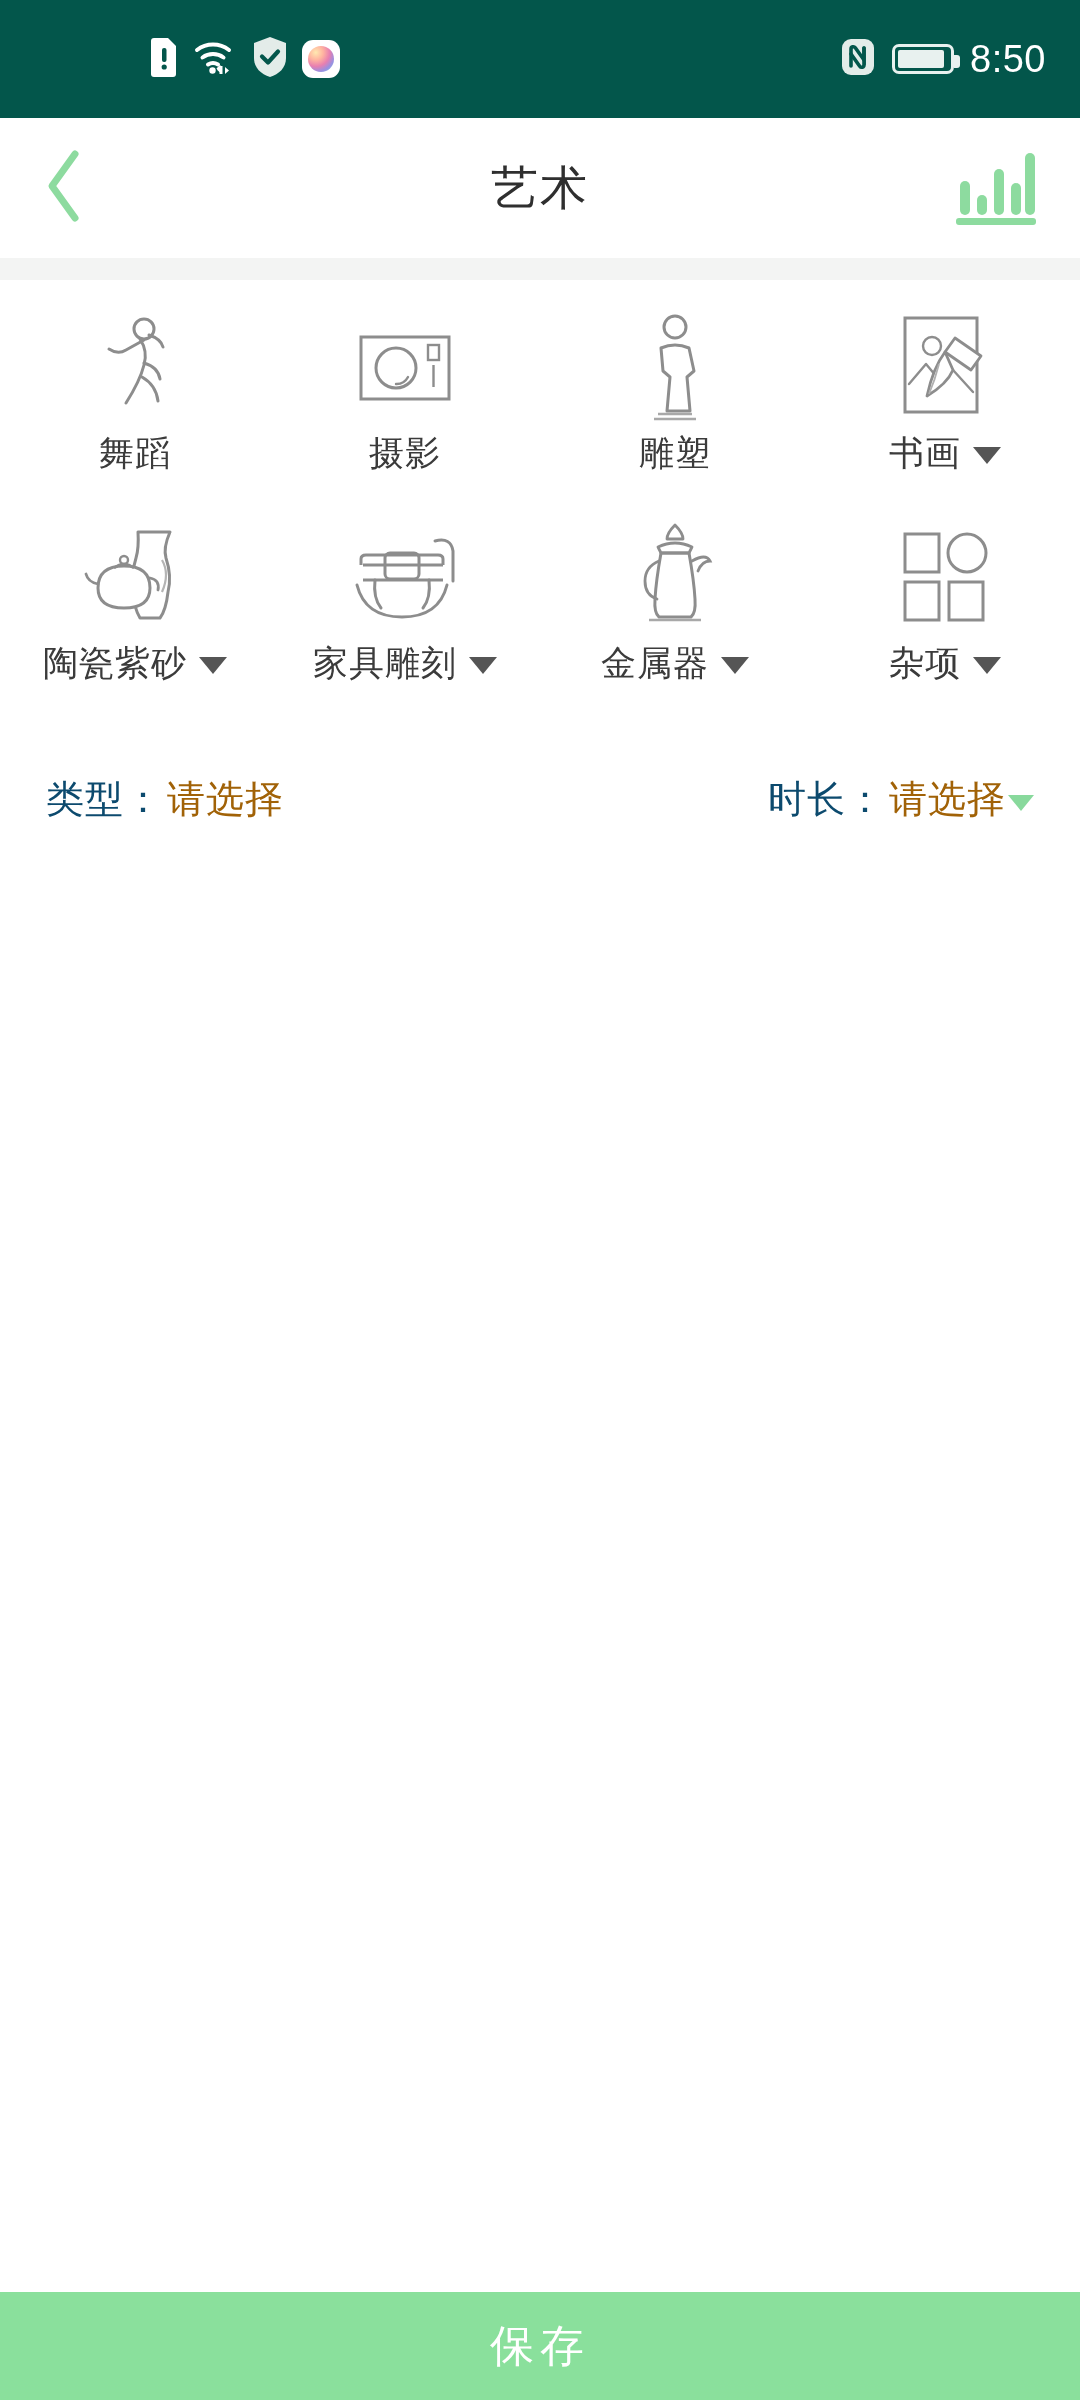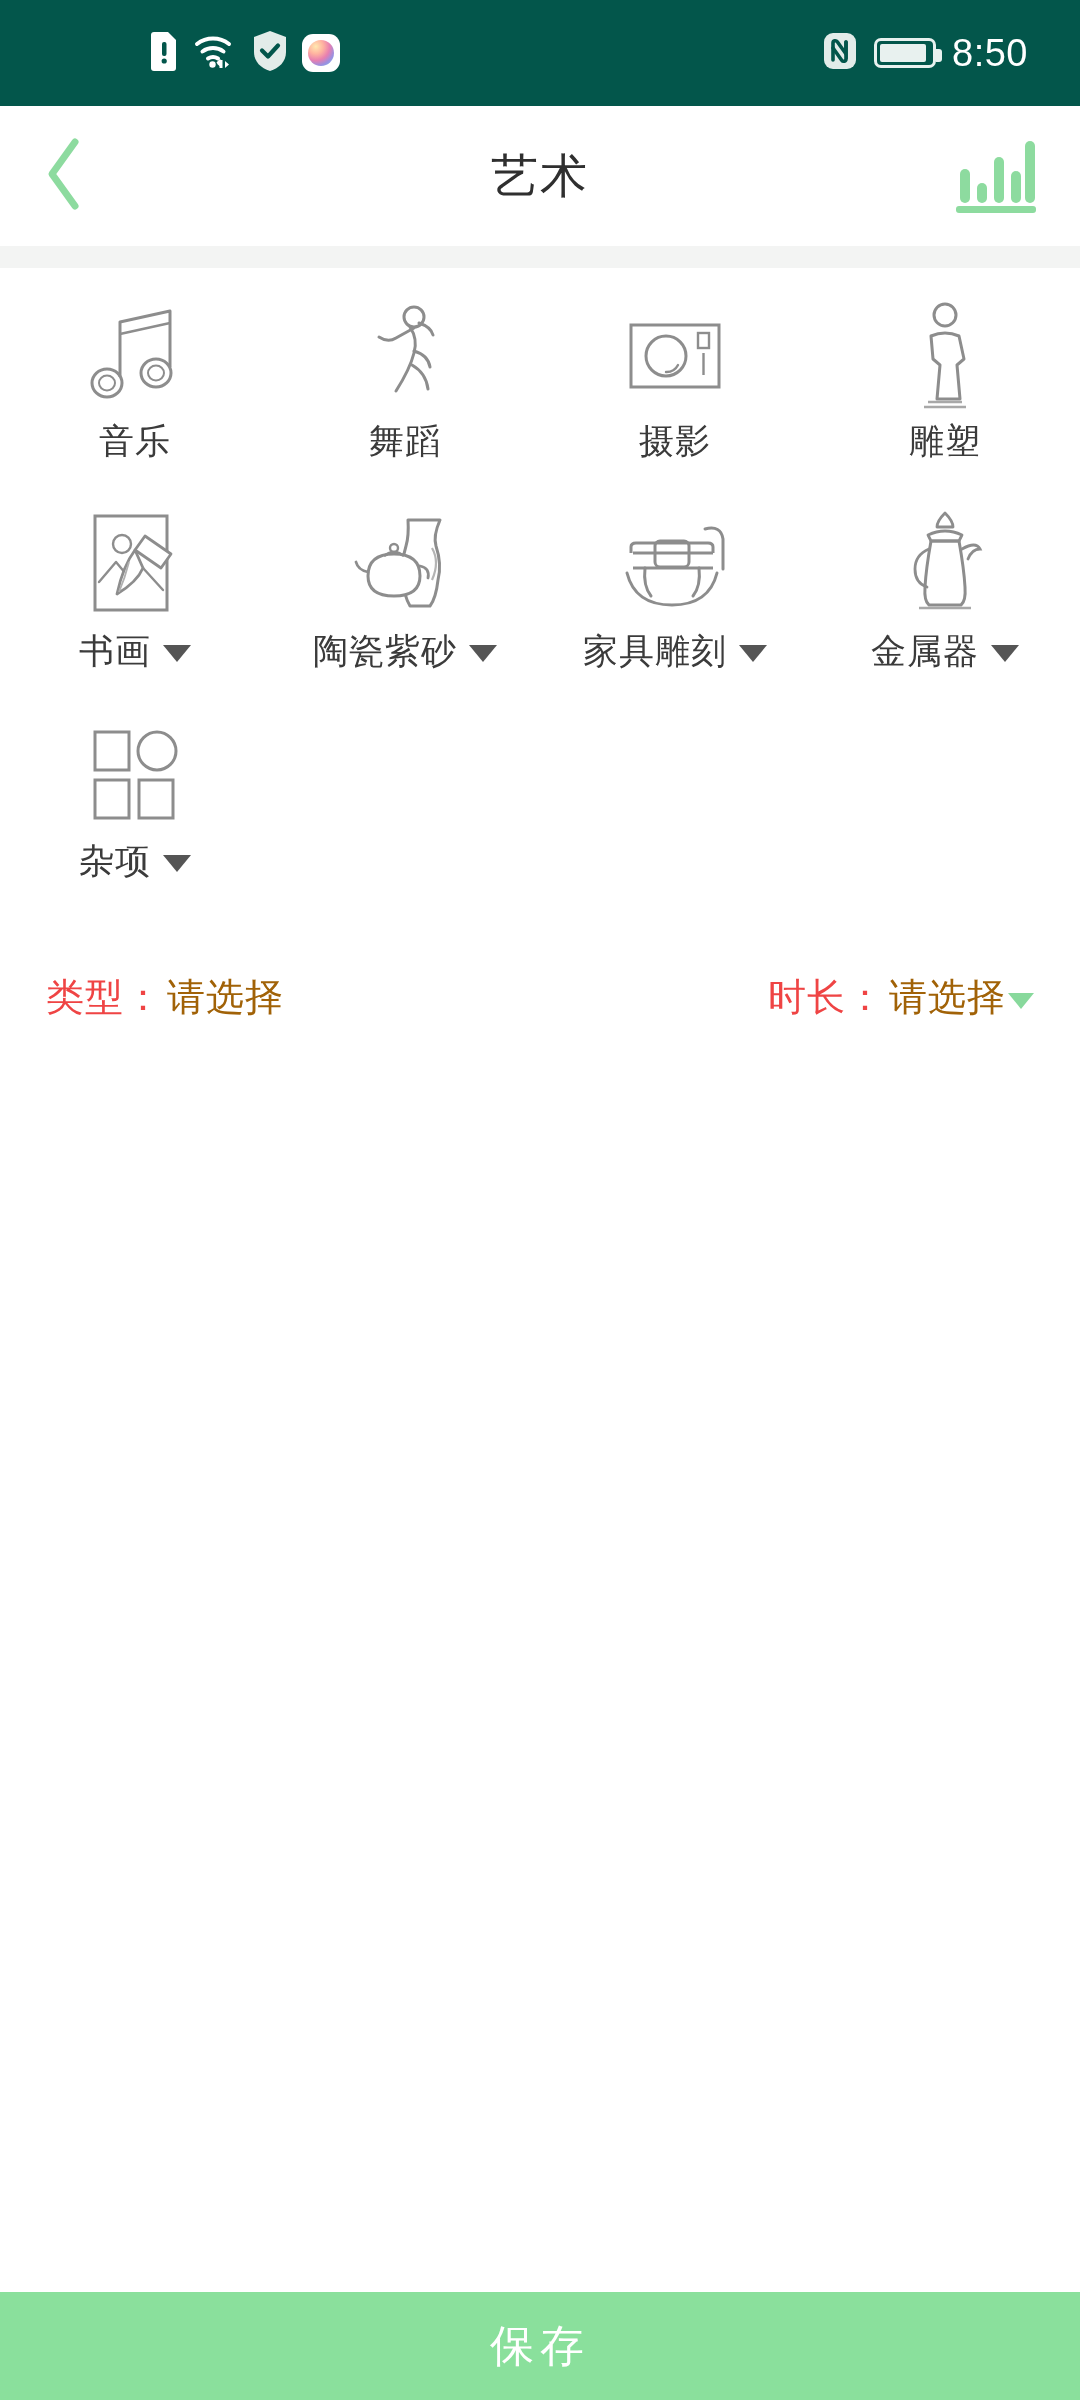--- a/index.html
+++ b/index.html
@@ -14,26 +14,26 @@
     position: relative;
     width: 1080px;
     height: 2400px;
     background: #ffffff;
     display: flex;
     flex-direction: column;
   }
 
   
   .status-bar {
-    height: 106px;
+    height: 118px;
     background: #03564b;
     display: flex;
     align-items: center;
     flex: 0 0 auto;
-    padding: 0 52px 0 0;
+    padding: 0 34px 0 0;
     position: relative;
   }
   .status-left {
     display: flex;
     align-items: center;
     gap: 14px;
     margin-left: 150px;
   }
   .status-right {
     display: flex;
@@ -162,21 +162,21 @@
     display: flex;
     align-items: center;
     margin-top: 52px;
     padding: 0 46px;
   }
   .selector {
     display: flex;
     align-items: center;
     font-size: 38px;
   }
-  .selector .sel-label { color: #ef4444; letter-spacing: 1px; }
+  .selector .sel-label { color: #0c4a6e; letter-spacing: 1px; }
   .selector .sel-value { color: #a16207; letter-spacing: 1px; margin-left: 4px; }
   .selector-right { margin-left: auto; }
   .caret-green {
     width: 0; height: 0;
     border-left: 13px solid transparent;
     border-right: 13px solid transparent;
     border-top: 16px solid #88d99c;
     display: inline-block;
     margin-left: 2px;
     position: relative; top: 3px;
@@ -295,35 +295,20 @@
       </span>
     </div>
   </div>
 
   <div class="hdr-divider"></div>
 
   <div class="content">
 
     <div class="grid">
 
-      <div class="grid-item">
-        <div class="grid-icon">
-          <svg width="96" height="104" viewBox="0 0 96 104">
-            <path d="M33 74 V19 L83 8 V64" stroke="#8d8d8d" stroke-width="3" fill="none" stroke-linejoin="round"></path>
-            <path d="M33 31 L83 20" stroke="#8d8d8d" stroke-width="2.4" fill="none"></path>
-            <ellipse cx="20" cy="80" rx="15" ry="14" stroke="#8d8d8d" stroke-width="3" fill="none"></ellipse>
-            <ellipse cx="20" cy="80" rx="8" ry="7.5" stroke="#8d8d8d" stroke-width="2" fill="none"></ellipse>
-            <ellipse cx="69" cy="70" rx="15" ry="14" stroke="#8d8d8d" stroke-width="3" fill="none"></ellipse>
-            <ellipse cx="69" cy="70" rx="8" ry="7.5" stroke="#8d8d8d" stroke-width="2" fill="none"></ellipse>
-          </svg>
-        </div>
-        <div class="grid-label">
-          <span>音乐</span>
-        </div>
-      </div>
 
       <div class="grid-item">
         <div class="grid-icon">
           <svg width="96" height="104" viewBox="0 0 96 104">
             <circle cx="57" cy="14" r="10" stroke="#8d8d8d" stroke-width="3" fill="none"></circle>
             <path d="M22 34 q9 6 17 1 l18 -10" stroke="#8d8d8d" stroke-width="3" fill="none" stroke-linecap="round"></path>
             <path d="M53 24 q8 12 4 26 q-4 16 -18 38" stroke="#8d8d8d" stroke-width="3" fill="none" stroke-linecap="round"></path>
             <path d="M62 20 q12 4 14 12" stroke="#8d8d8d" stroke-width="3" fill="none" stroke-linecap="round"></path>
             <path d="M57 48 q14 4 16 16" stroke="#8d8d8d" stroke-width="3" fill="none" stroke-linecap="round"></path>
             <path d="M55 62 q14 8 16 24" stroke="#8d8d8d" stroke-width="3" fill="none" stroke-linecap="round"></path>

